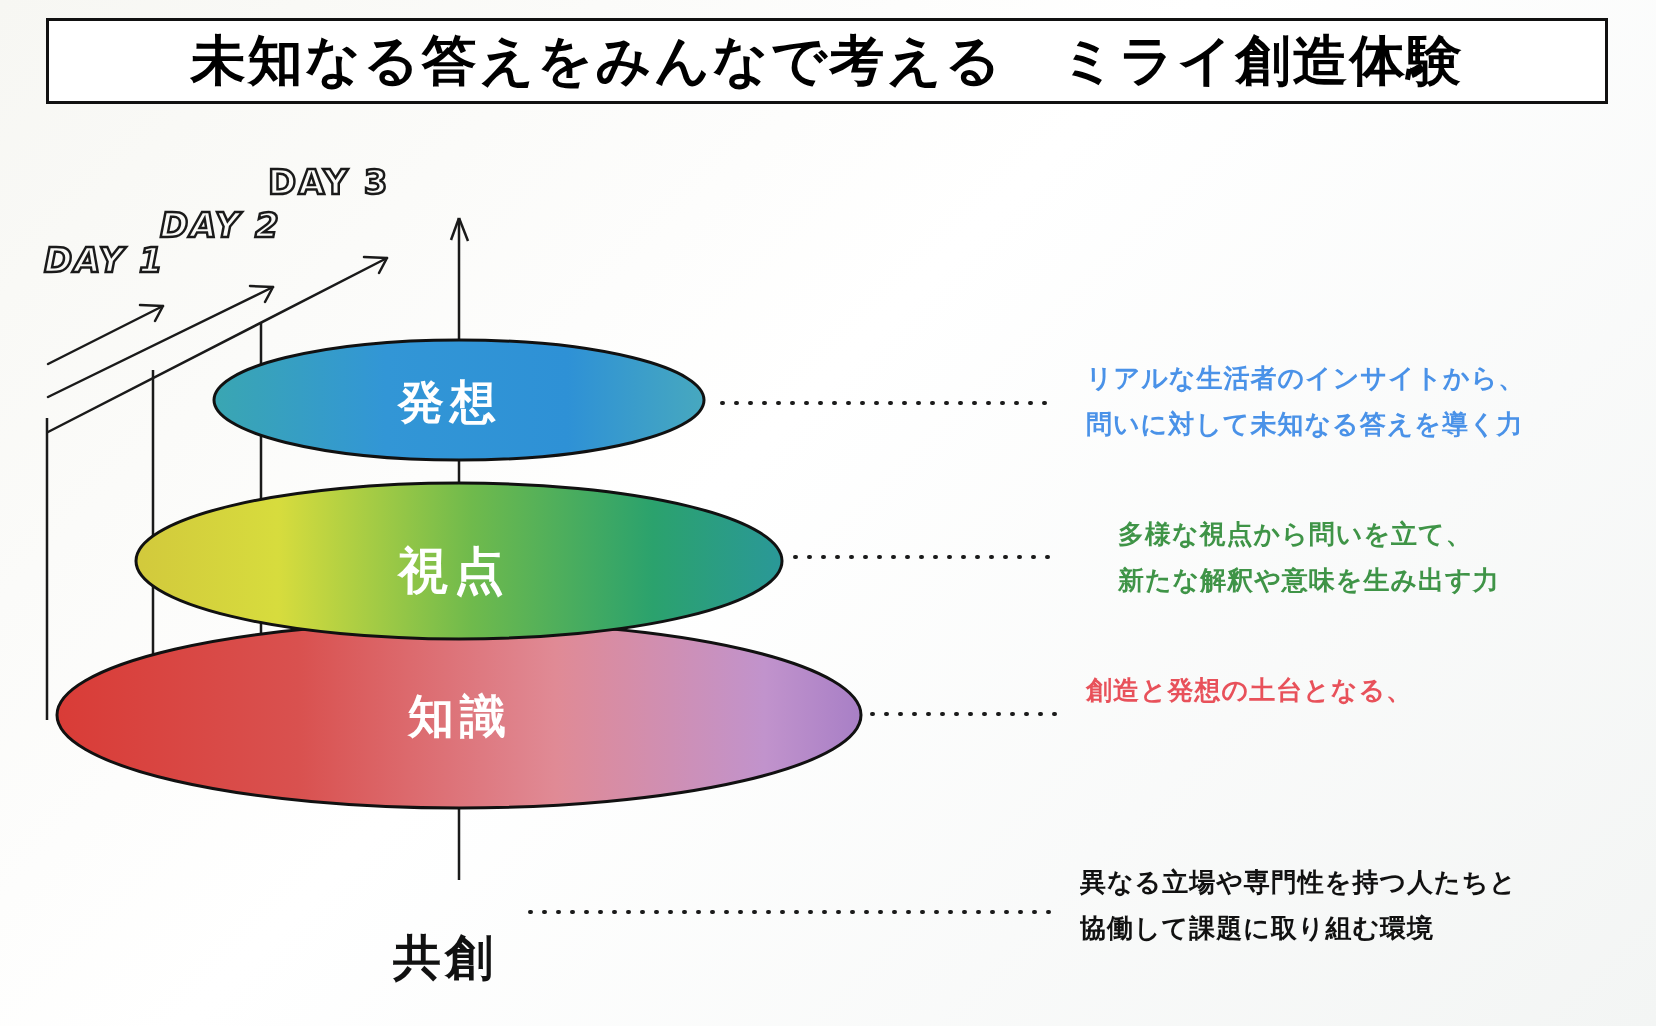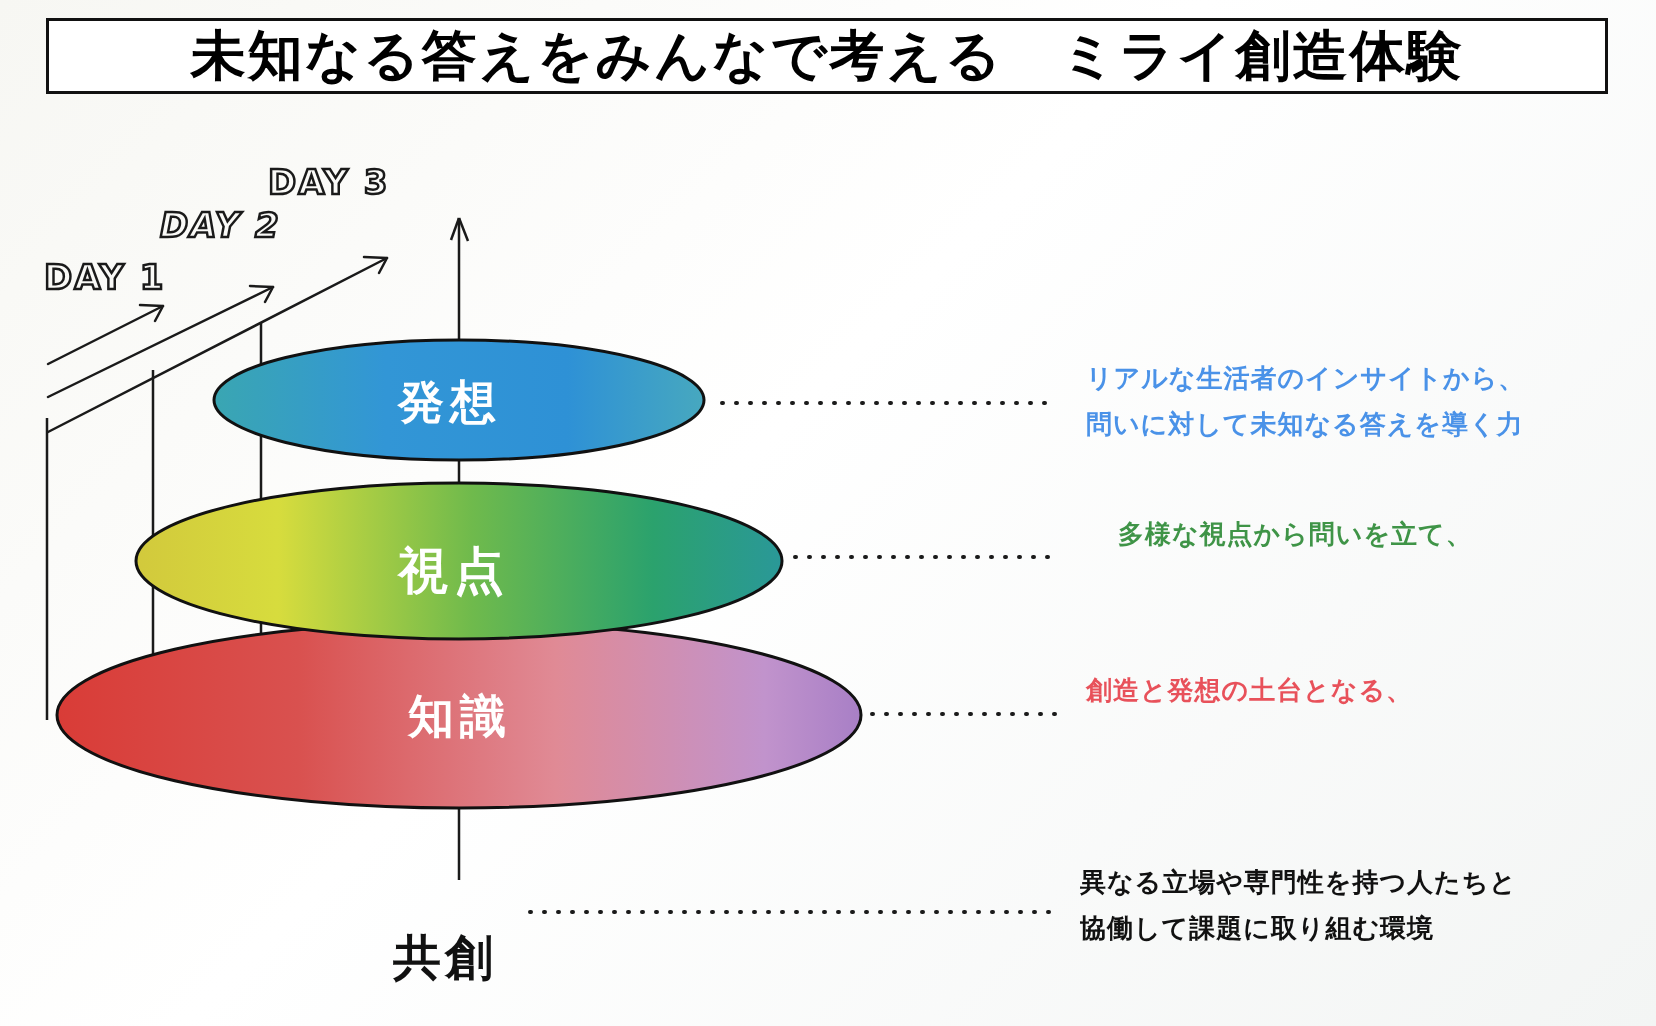--- a/index.html
+++ b/index.html
@@ -17,21 +17,21 @@
     overflow: hidden;
     background: linear-gradient(135deg, #f7f7f3 0%, #ffffff 45%, #f3f5f4 100%);
   }
 
   
   .title-box {
     position: absolute;
     left: 46px;
     top: 18px;
     width: 1562px;
-    height: 76px;
+    height: 86px;
     border: 3px solid #111111;
     background: #ffffff;
     box-sizing: border-box;
     display: flex;
     align-items: center;
     justify-content: center;
   }
   .title-text {
     font-family: "DejaVu Sans", "Liberation Sans", sans-serif;
     font-size: 54px;
@@ -55,21 +55,21 @@
   .day-label {
     position: absolute;
     font-family: "DejaVu Sans", "Liberation Sans", sans-serif;
     font-size: 34px;
     font-weight: 700;
     letter-spacing: 2px;
     color: transparent;
     -webkit-text-stroke: 2.5px #1a1a1a;
     white-space: nowrap;
   }
-  #day-1 { left: 44px;  top: 257px; }
+  #day-1 { left: 44px;  top: 240px; font-style: italic; }
   #day-2 { left: 160px; top: 205px; font-style: italic; }
   #day-3 { left: 268px; top: 162px; }
 
   
   .stage-label {
     position: absolute;
     font-family: "DejaVu Sans", "Liberation Sans", sans-serif;
     font-weight: 700;
     color: #ffffff;
     white-space: nowrap;
@@ -190,20 +190,21 @@
 
   <div id="label-kyoso">共創</div>
 
   <div class="annot" id="annot-hasso">
     <span class="ln">リアルな生活者のインサイトから、</span>
     <span class="ln">問いに対して未知なる答えを導く力</span>
   </div>
 
   <div class="annot" id="annot-shiten">
     <span class="ln">多様な視点から問いを立て、</span>
+    <span class="ln">新たな解釈や意味を生み出す力</span>
   </div>
 
   <div class="annot" id="annot-chishiki">
     <span class="ln">創造と発想の土台となる、</span>
   </div>
 
   <div class="annot" id="annot-kyoso">
     <span class="ln">異なる立場や専門性を持つ人たちと</span>
     <span class="ln">協働して課題に取り組む環境</span>
   </div>

